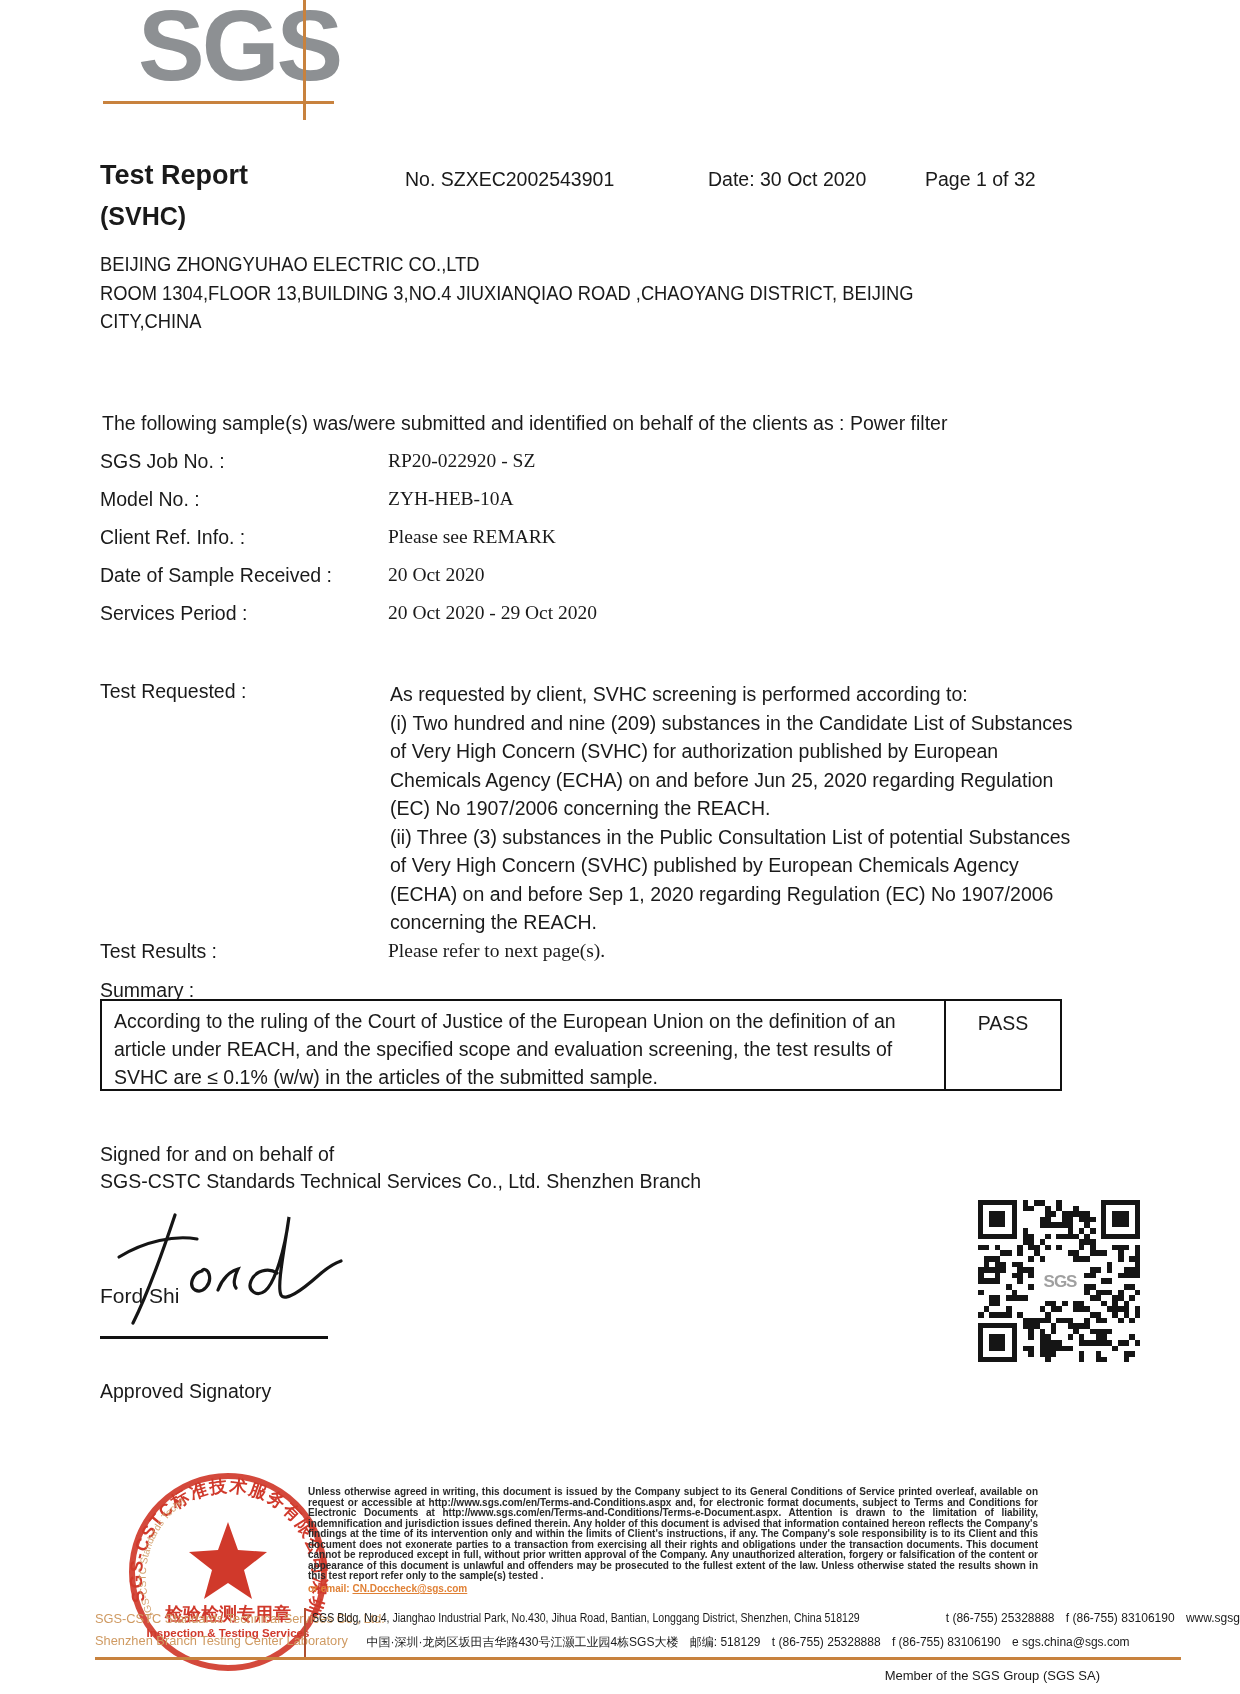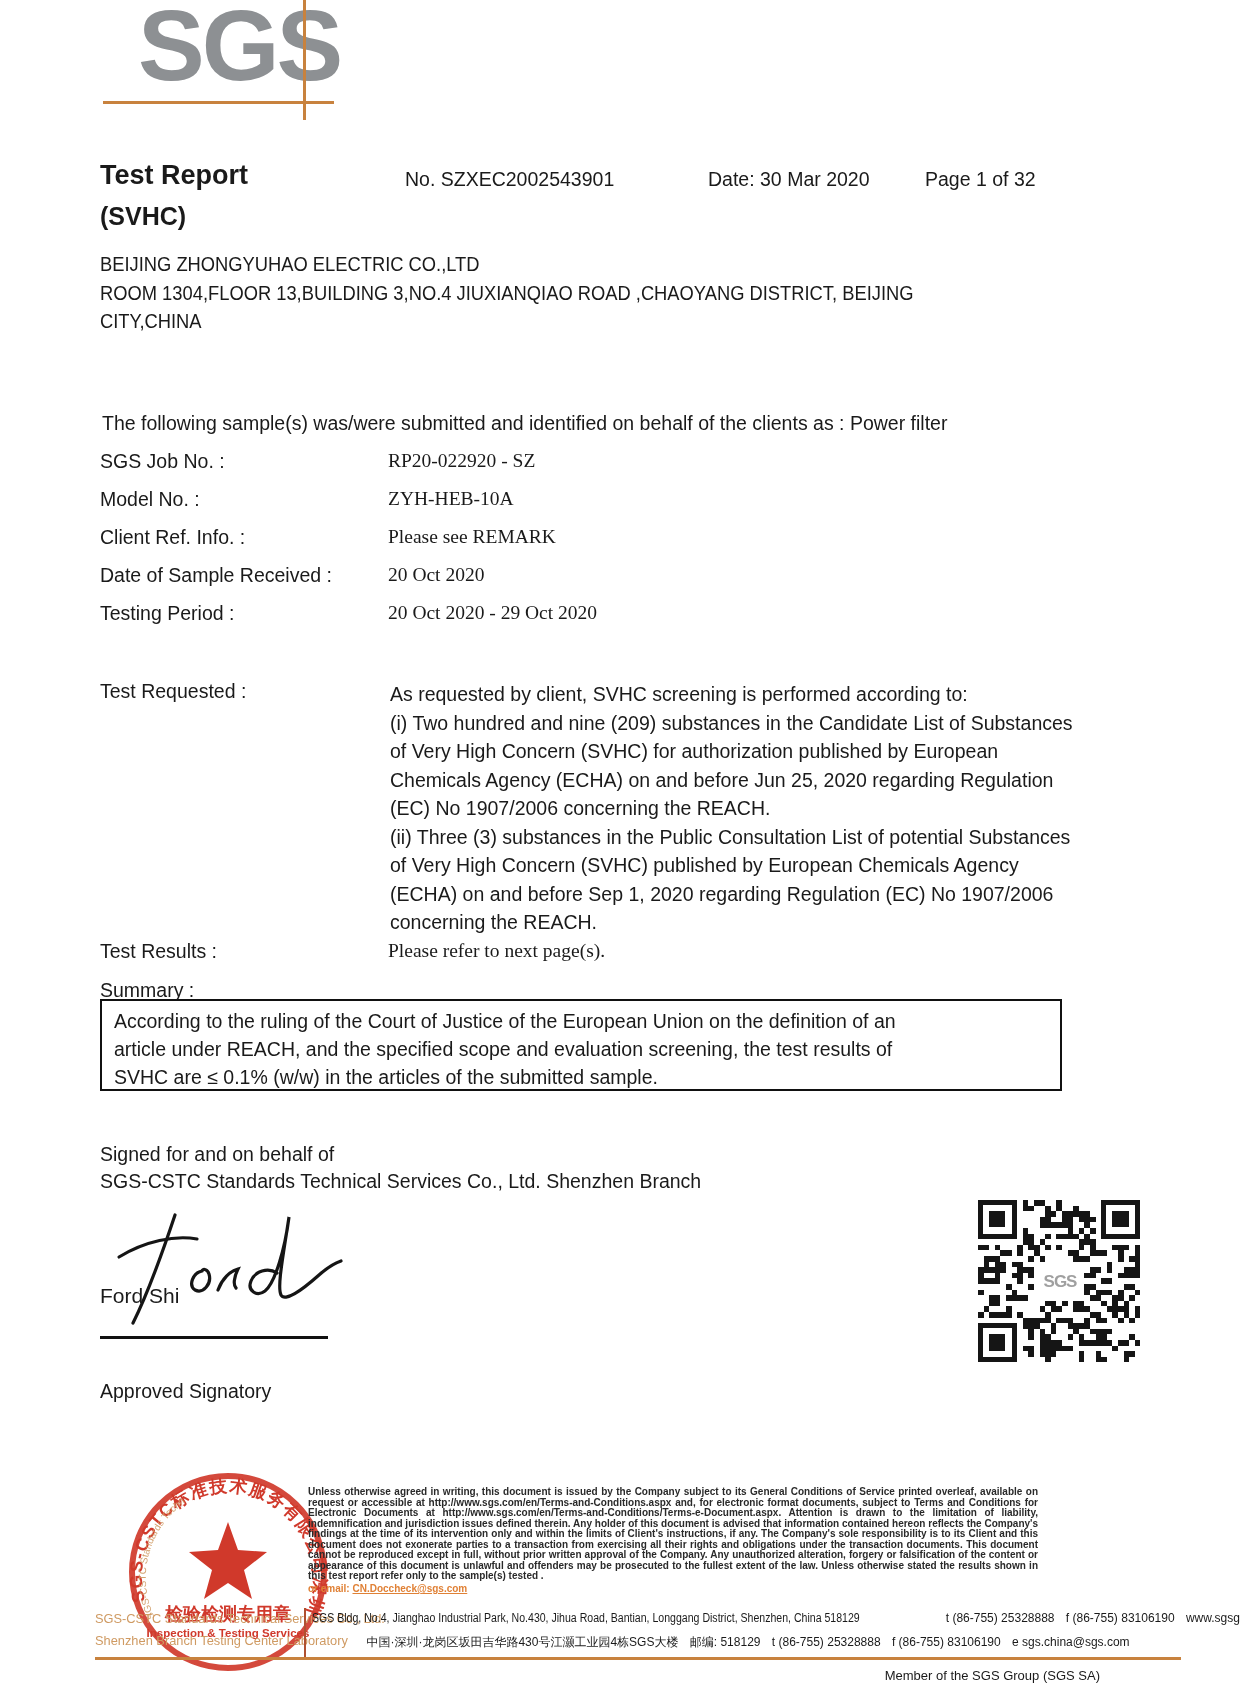--- a/index.html
+++ b/index.html
@@ -75,21 +75,21 @@
 
 <div class="page">
 
   <div class="abs logo">SGS</div>
   <div class="abs vline-orange"></div>
   <div class="abs hline-orange"></div>
 
   <div class="abs doc-title">Test Report</div>
   <div class="abs doc-title2">(SVHC)</div>
   <div class="abs report-no">No. SZXEC2002543901</div>
-  <div class="abs report-date">Date: 30 Mar 2020</div>
+  <div class="abs report-date">Date: 30 Oct 2020</div>
   <div class="abs report-page">Page 1 of 32</div>
 
   <div class="abs client">
     <div>BEIJING ZHONGYUHAO ELECTRIC CO.,LTD</div>
     <div>ROOM 1304,FLOOR 13,BUILDING 3,NO.4 JIUXIANQIAO ROAD ,CHAOYANG DISTRICT, BEIJING</div>
     <div>CITY,CHINA</div>
   </div>
 
   <div class="abs intro">The following sample(s) was/were submitted and identified on behalf of the clients as : Power filter</div>
 
@@ -103,39 +103,40 @@
   </div>
   <div class="abs frow" style="top:526px">
     <span class="lbl">Client Ref. Info. :</span>
     <span class="val">Please see REMARK</span>
   </div>
   <div class="abs frow" style="top:564px">
     <span class="lbl">Date of Sample Received :</span>
     <span class="val">20 Oct 2020</span>
   </div>
   <div class="abs frow" style="top:602px">
-    <span class="lbl">Testing Period :</span>
+    <span class="lbl">Services Period :</span>
     <span class="val">20 Oct 2020 - 29 Oct 2020</span>
   </div>
 
   <div class="abs tr-label">Test Requested :</div>
   <div class="abs tr-text">
     <p>As requested by client, SVHC screening is performed according to:</p>
     <p>(i) Two hundred and nine (209) substances in the Candidate List of Substances of Very High Concern (SVHC) for authorization published by European Chemicals Agency (ECHA) on and before Jun 25, 2020 regarding Regulation (EC) No 1907/2006 concerning the REACH.</p>
     <p>(ii) Three (3) substances in the Public Consultation List of potential Substances of Very High Concern (SVHC) published by European Chemicals Agency (ECHA) on and before Sep 1, 2020 regarding Regulation (EC) No 1907/2006 concerning the REACH.</p>
   </div>
 
   <div class="abs frow results-row">
     <span class="lbl">Test Results :</span>
     <span class="val">Please refer to next page(s).</span>
   </div>
 
   <div class="abs summary-label">Summary :</div>
   <div class="abs summary-box">
     <div class="summary-text">According to the ruling of the Court of Justice of the European Union on the definition of an article under REACH, and the specified scope and evaluation screening, the test results of SVHC are ≤ 0.1% (w/w) in the articles of the submitted sample.</div>
+    <div class="summary-pass">PASS</div>
   </div>
 
   <div class="abs signed1">Signed for and on behalf of</div>
   <div class="abs signed2">SGS-CSTC Standards Technical Services Co., Ltd. Shenzhen Branch</div>
 
   <svg class="abs sig-svg" width="240" height="125" viewBox="0 0 240 125">
     <g fill="none" stroke="#151515" stroke-width="3.2" stroke-linecap="round">
       <path d="M70 10 C 60 40, 44 86, 28 118"></path>
       <path d="M14 52 C 40 36, 70 30, 92 34"></path>
       <path d="M97 66 C 88 68, 83 80, 90 85 C 98 89, 107 79, 104 69 C 102 63, 97 64, 97 66"></path>

